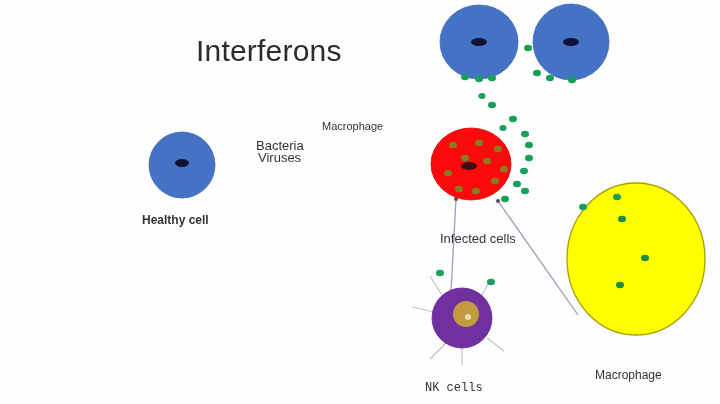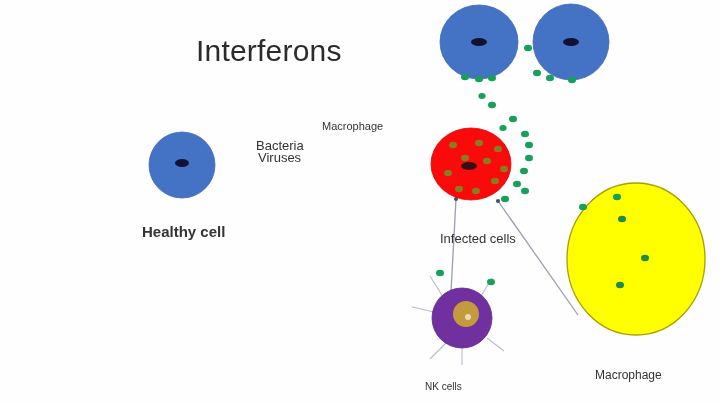--- a/index.html
+++ b/index.html
@@ -34,23 +34,23 @@
     top: 34px;
     font-size: 30px;
     font-weight: 400;
     letter-spacing: 0.2px;
     color: #2b2b2b;
     text-align: right;
   }
   #lbl-viruses   { left: 258px; top: 106px; font-size: 13px; margin-top: 44px; }
   #lbl-parasites { left: 322px; top: 120px; font-size: 11px; }
   #lbl-bacteria  { left: 256px; top: 138px; font-size: 13px; }
-  #lbl-healthy   { left: 142px; top: 223px; font-size: 15px; font-weight: 600; }
+  #lbl-healthy   { left: 142px; top: 213px; font-size: 12px; font-weight: 600; }
   #lbl-infected  { left: 440px; top: 231px; font-size: 13px; }
-  #lbl-nk        { left: 425px; top: 381px; font-size: 10px; }
+  #lbl-nk        { left: 425px; top: 381px; font-size: 12px; font-family: Liberation Mono, monospace; }
   #lbl-macro     { left: 595px; top: 368px; font-size: 12px; text-align: right; }
 </style>
 </head>
 <body>
 
 <div id="slide">
 
   <svg id="vector-layer" viewBox="0 0 720 404">
 
     <g>

